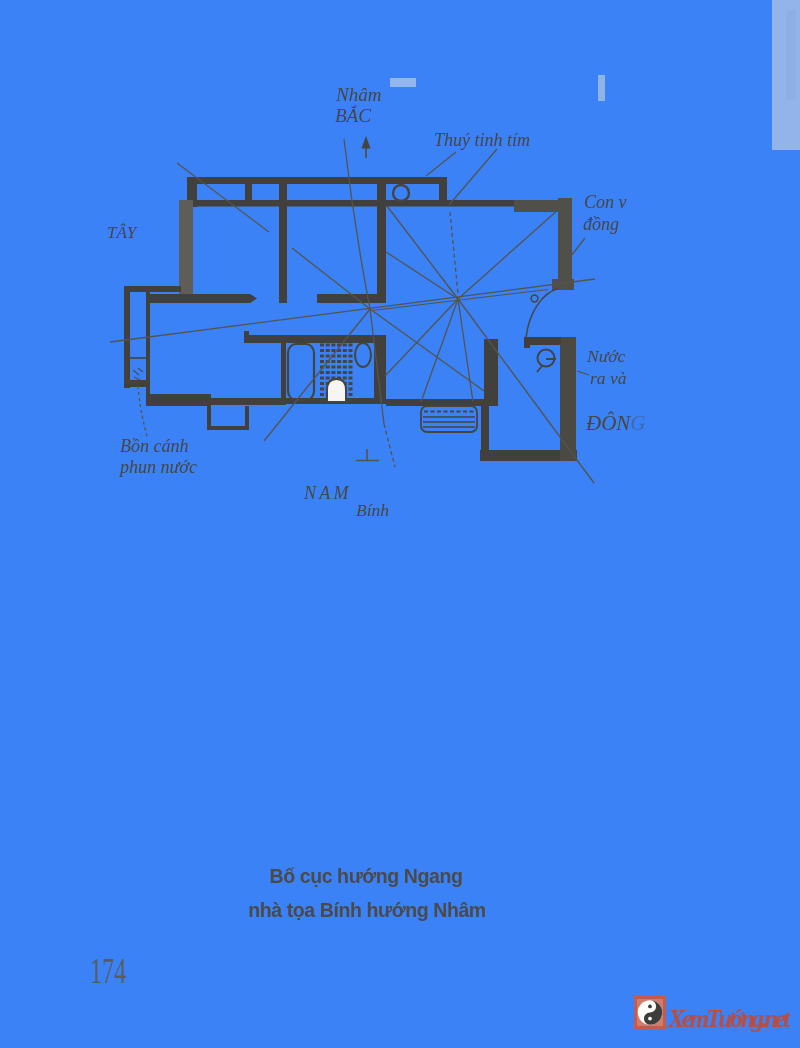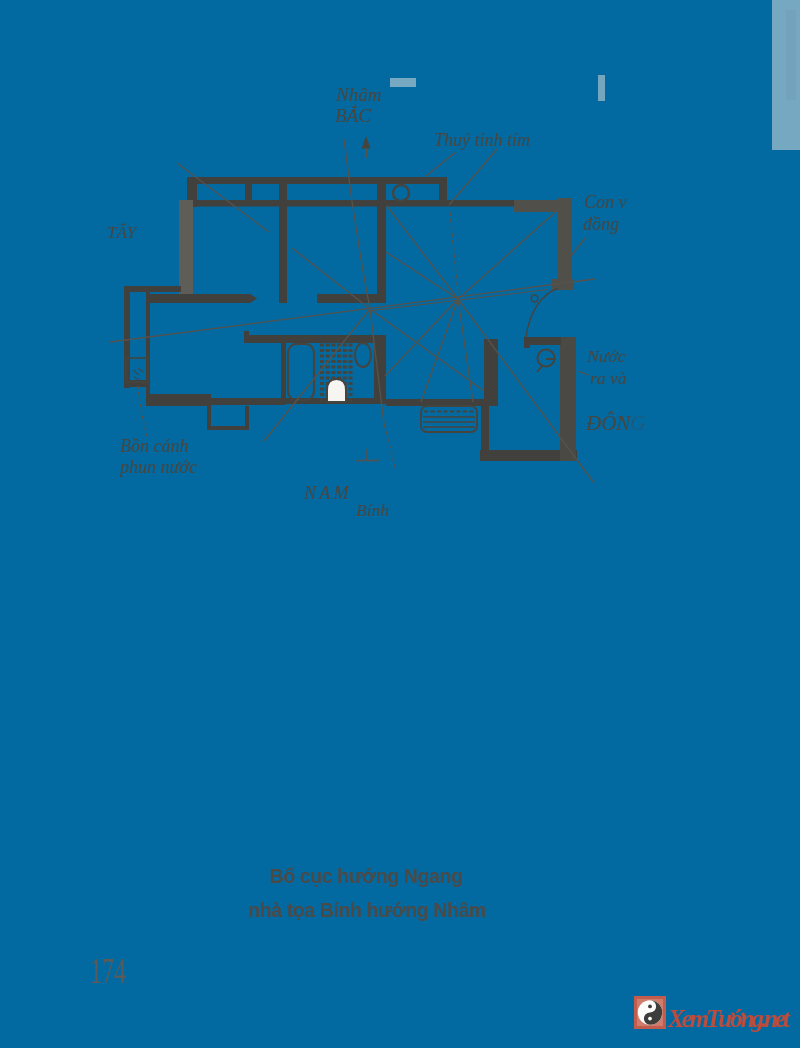--- a/index.html
+++ b/index.html
@@ -1,16 +1,16 @@
 <!DOCTYPE html>
 <html><head>
 <meta charset="utf-8">
 <style>
   html,body{margin:0;padding:0;}
-  #page{position:relative;width:800px;height:1048px;background:#0369a1;overflow:hidden;
+  #page{position:relative;width:800px;height:1048px;background:#3b82f6;overflow:hidden;
         font-family:"Liberation Serif", serif;}
   svg{position:absolute;left:0;top:0;}
 </style>
 </head>
 <body>
 
 <div id="page">
 <svg width="800" height="1048" viewBox="0 0 800 1048">
   <defs></defs>
   <g id="plan" fill="#41403d" stroke="none">

